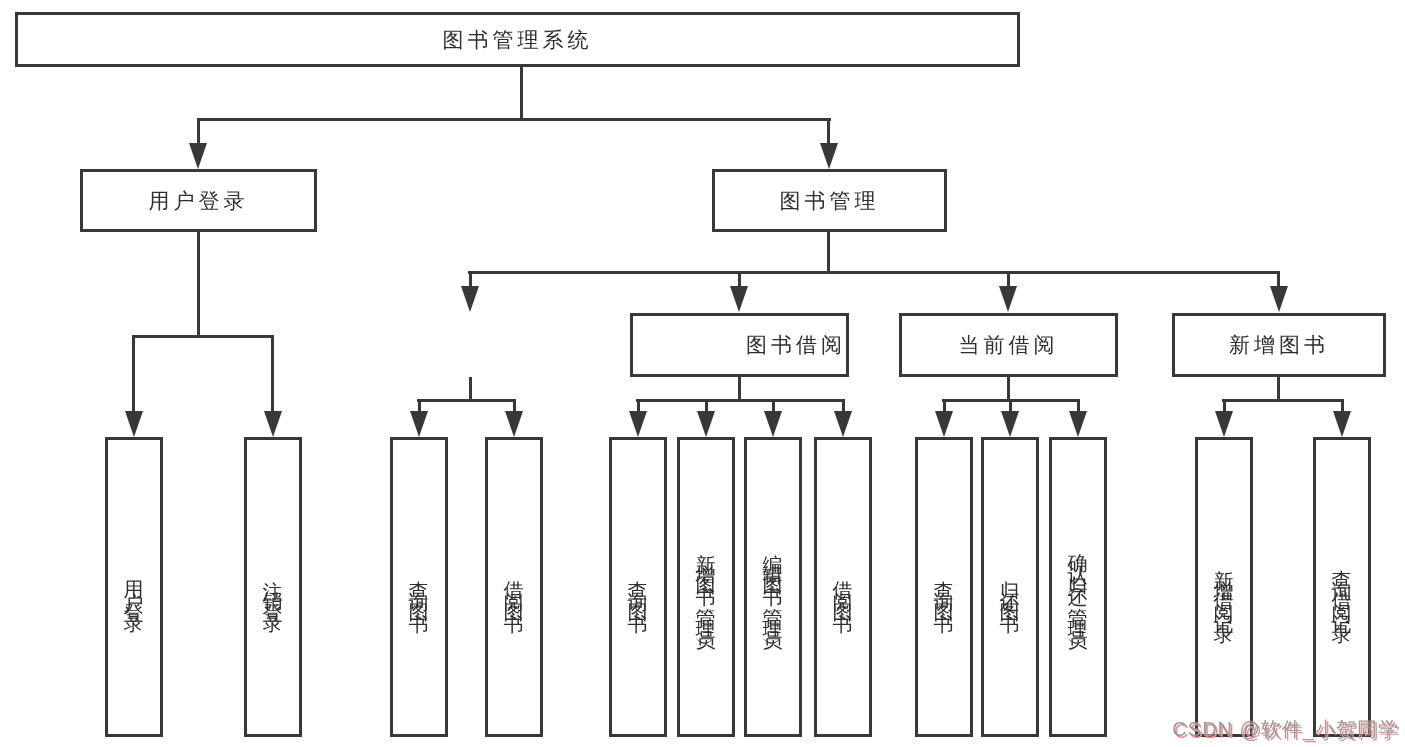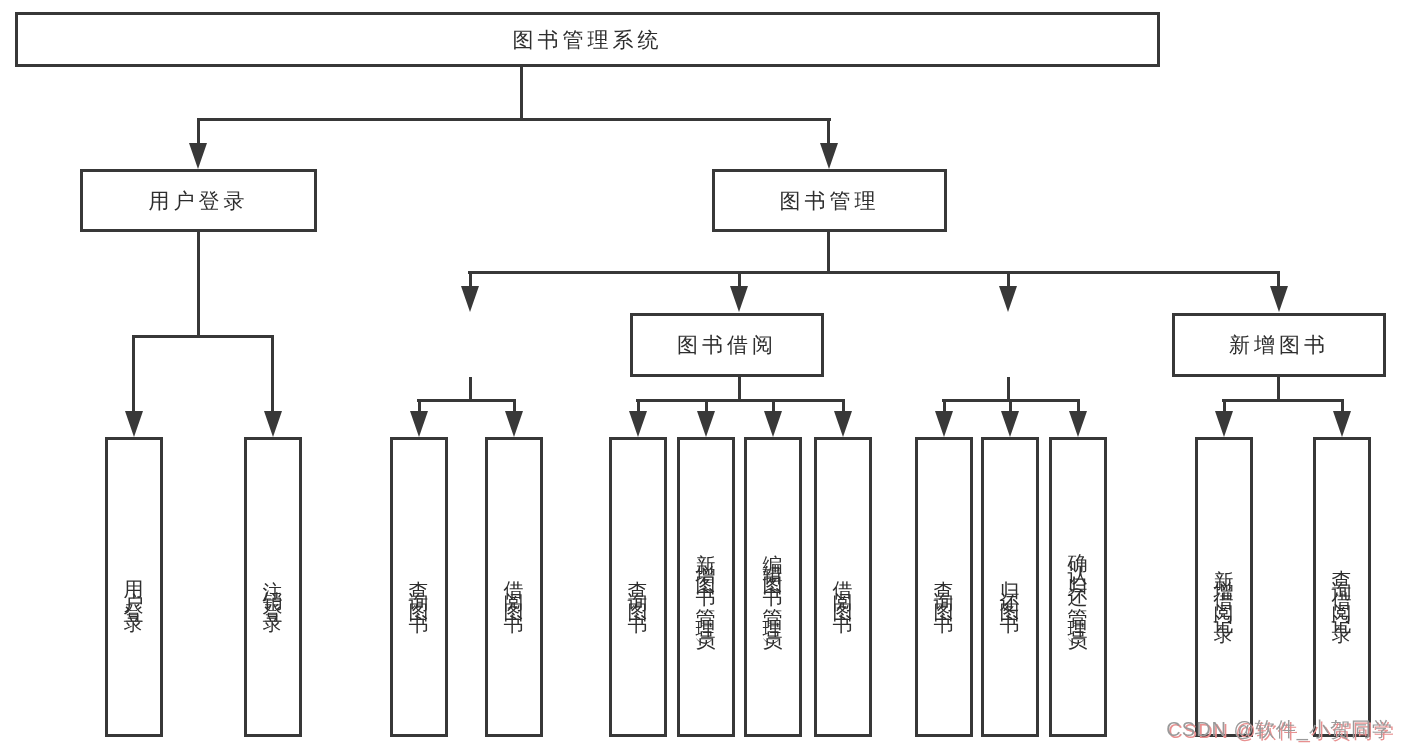--- a/index.html
+++ b/index.html
@@ -48,35 +48,35 @@
   .hline{position:absolute;height:3px;background:var(--line);}
   .vline{position:absolute;width:3px;background:var(--line);}
   .arrow{
     position:absolute;width:0;height:0;
     border-left:9px solid transparent;
     border-right:9px solid transparent;
     border-top:26px solid var(--line);
   }
   #watermark{
     position:absolute;
-    right:12px;bottom:4px;
+    right:6px;bottom:4px;
     font-size:20px;
     letter-spacing:1px;
     color:var(--wm-gray);
     text-shadow:2px 2px 0 var(--wm-red);
     z-index:10;
     white-space:nowrap;
   }
 </style>
 </head>
 <body>
 
 <div id="stage">
 
-  <div class="box" style="left:15px;top:12px;width:1145px;height:55px;">
+  <div class="box" style="left:15px;top:12px;width:1005px;height:55px;">
     <span>图书管理系统</span>
   </div>
 
   <div class="vline" style="left:520px;top:67px;height:54px;"></div>
   <div class="hline" style="left:197px;top:118px;width:634px;"></div>
   <div class="vline" style="left:197px;top:121px;height:25px;"></div>
   <div class="vline" style="left:827px;top:121px;height:25px;"></div>
   <div class="arrow" style="left:189px;top:143px;"></div>
   <div class="arrow" style="left:820px;top:143px;"></div>
 
@@ -98,22 +98,25 @@
   <div class="hline" style="left:468px;top:271px;width:812px;"></div>
   <div class="vline" style="left:469px;top:274px;height:16px;"></div>
   <div class="vline" style="left:738px;top:274px;height:16px;"></div>
   <div class="vline" style="left:1007px;top:274px;height:16px;"></div>
   <div class="vline" style="left:1277px;top:274px;height:16px;"></div>
   <div class="arrow" style="left:461px;top:286px;"></div>
   <div class="arrow" style="left:730px;top:286px;"></div>
   <div class="arrow" style="left:999px;top:286px;"></div>
   <div class="arrow" style="left:1270px;top:286px;"></div>
 
-  <div class="box" style="left:630px;top:313px;width:194px;height:64px;">
+  <div class="box" style="left:630px;top:313px;width:219px;height:64px;justify-content:flex-end;">
     <span>图书借阅</span>
+  </div>
+  <div class="box" style="left:899px;top:313px;width:219px;height:64px;">
+    <span>当前借阅</span>
   </div>
   <div class="box" style="left:1172px;top:313px;width:214px;height:64px;">
     <span>新增图书</span>
   </div>
 
   <div class="vline" style="left:469px;top:377px;height:24px;"></div>
   <div class="hline" style="left:417px;top:399px;width:99px;"></div>
   <div class="vline" style="left:418px;top:401px;height:12px;"></div>
   <div class="vline" style="left:513px;top:401px;height:12px;"></div>
   <div class="arrow" style="left:410px;top:411px;"></div>

